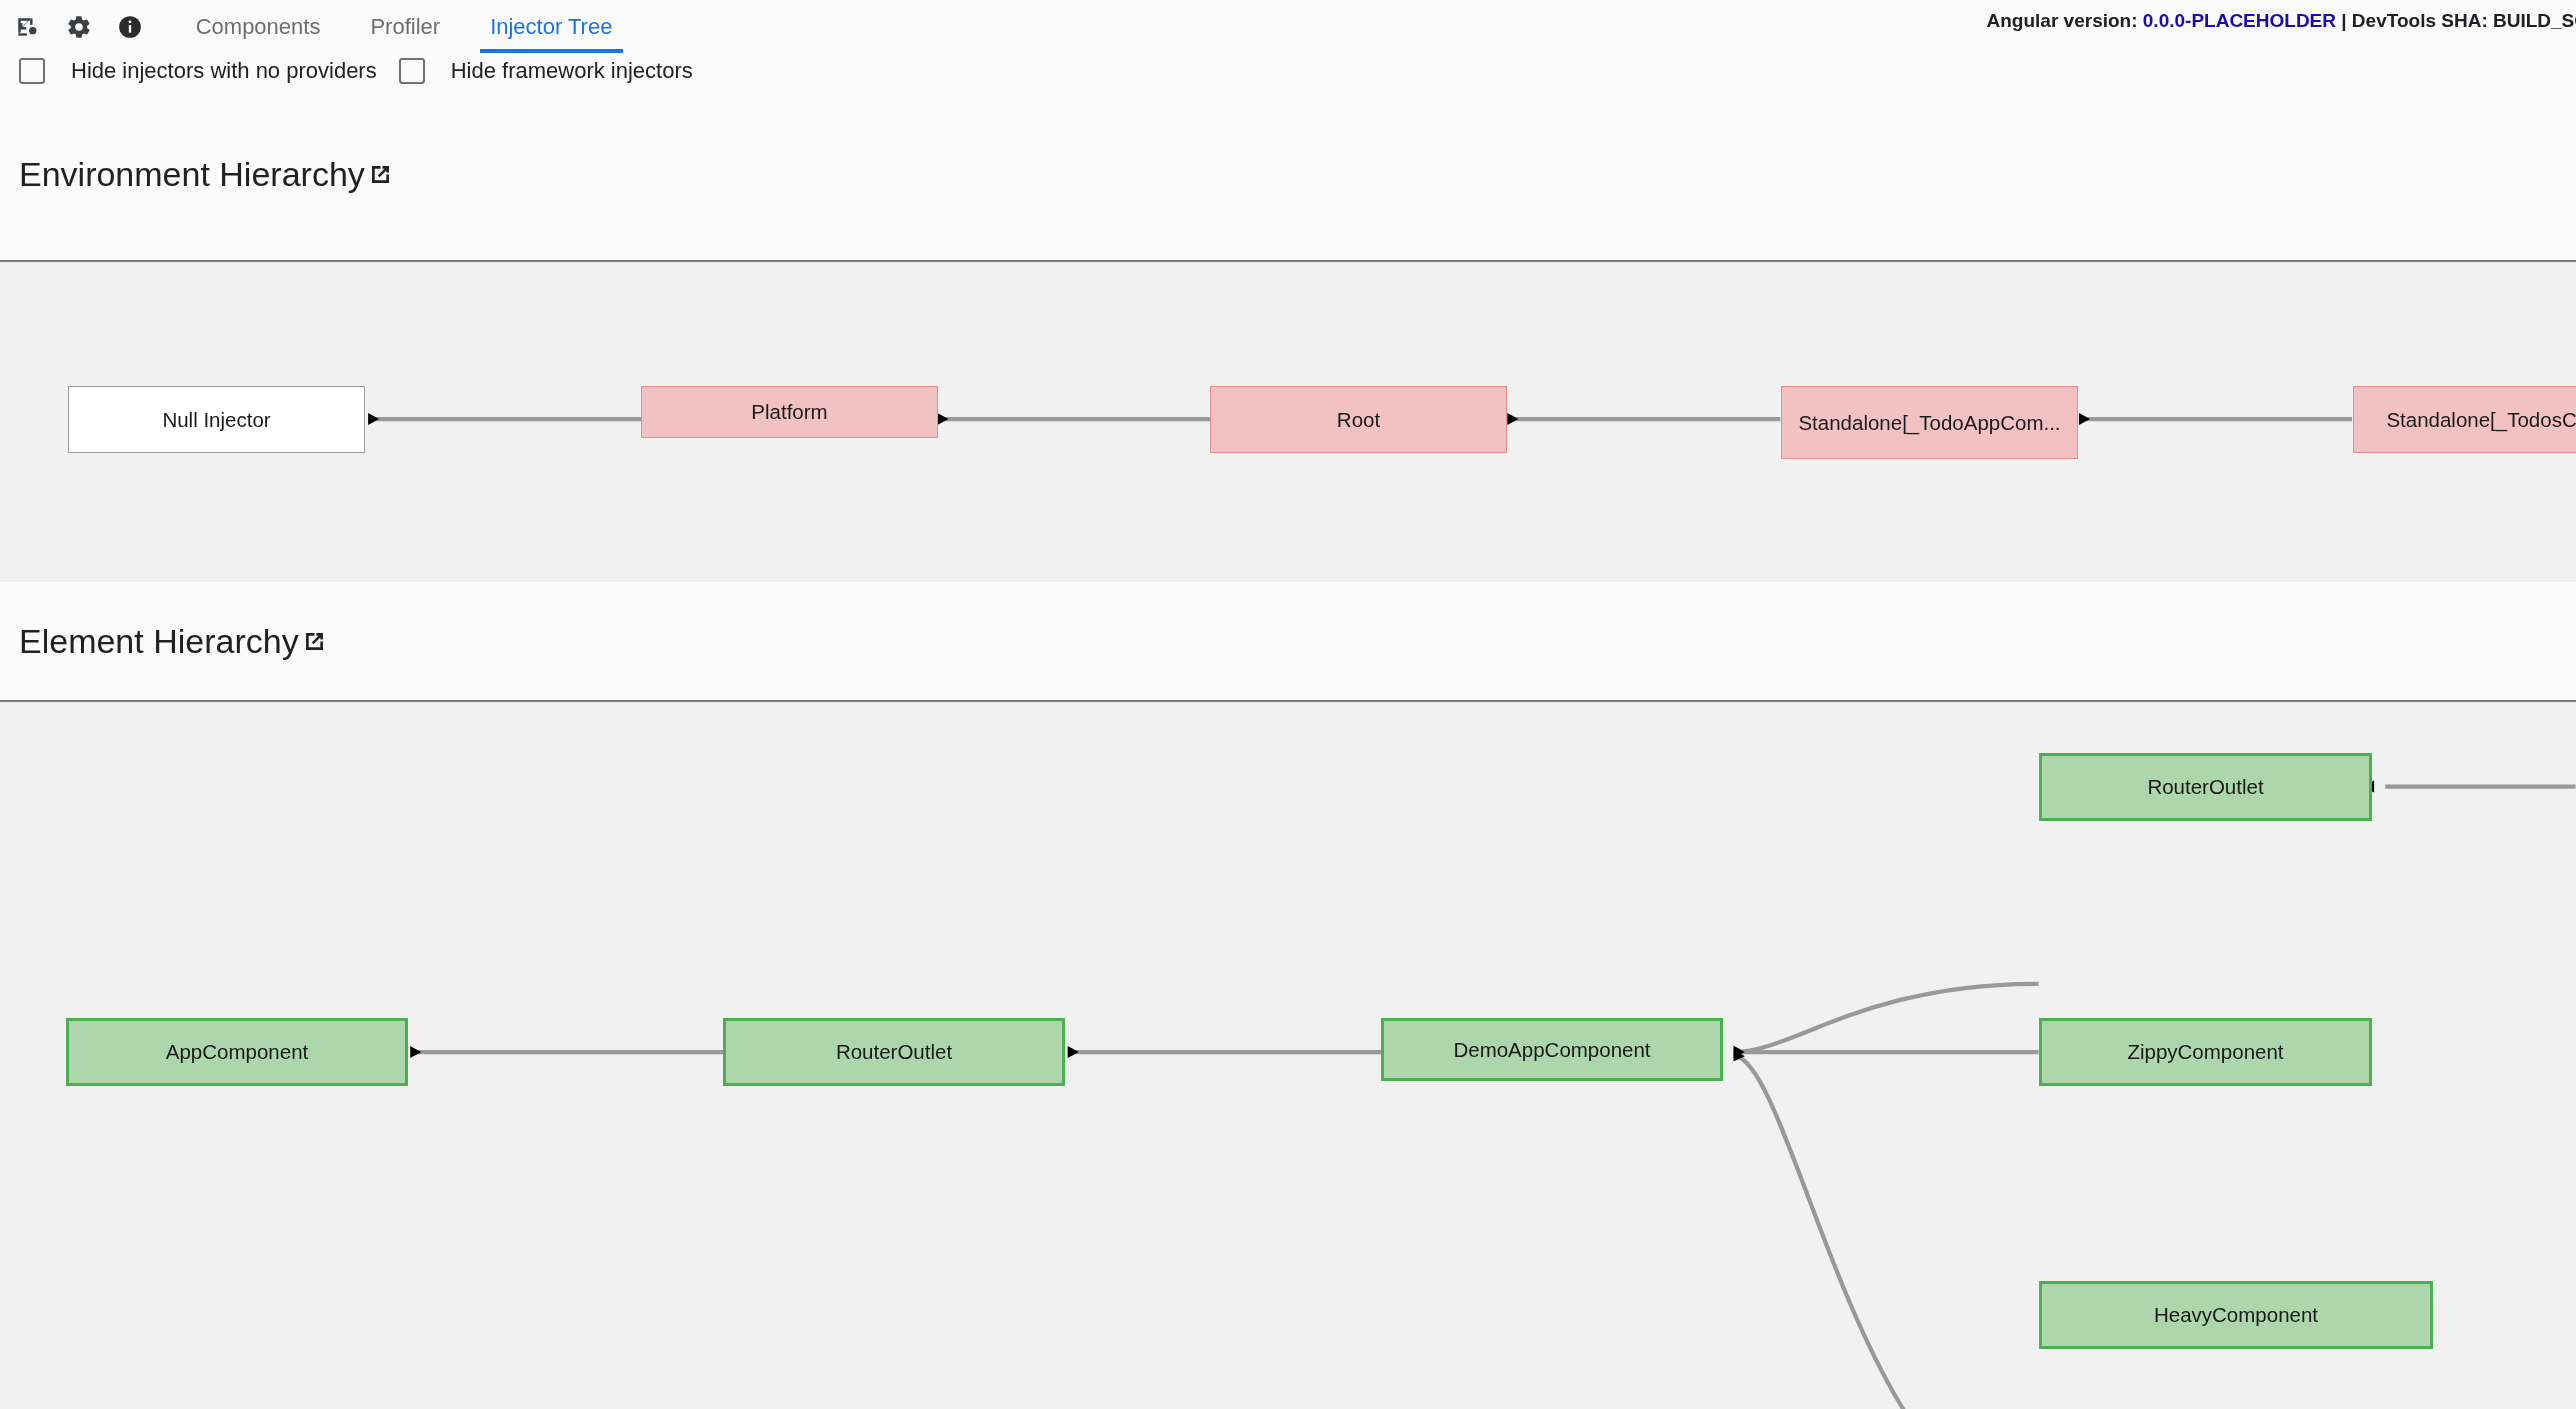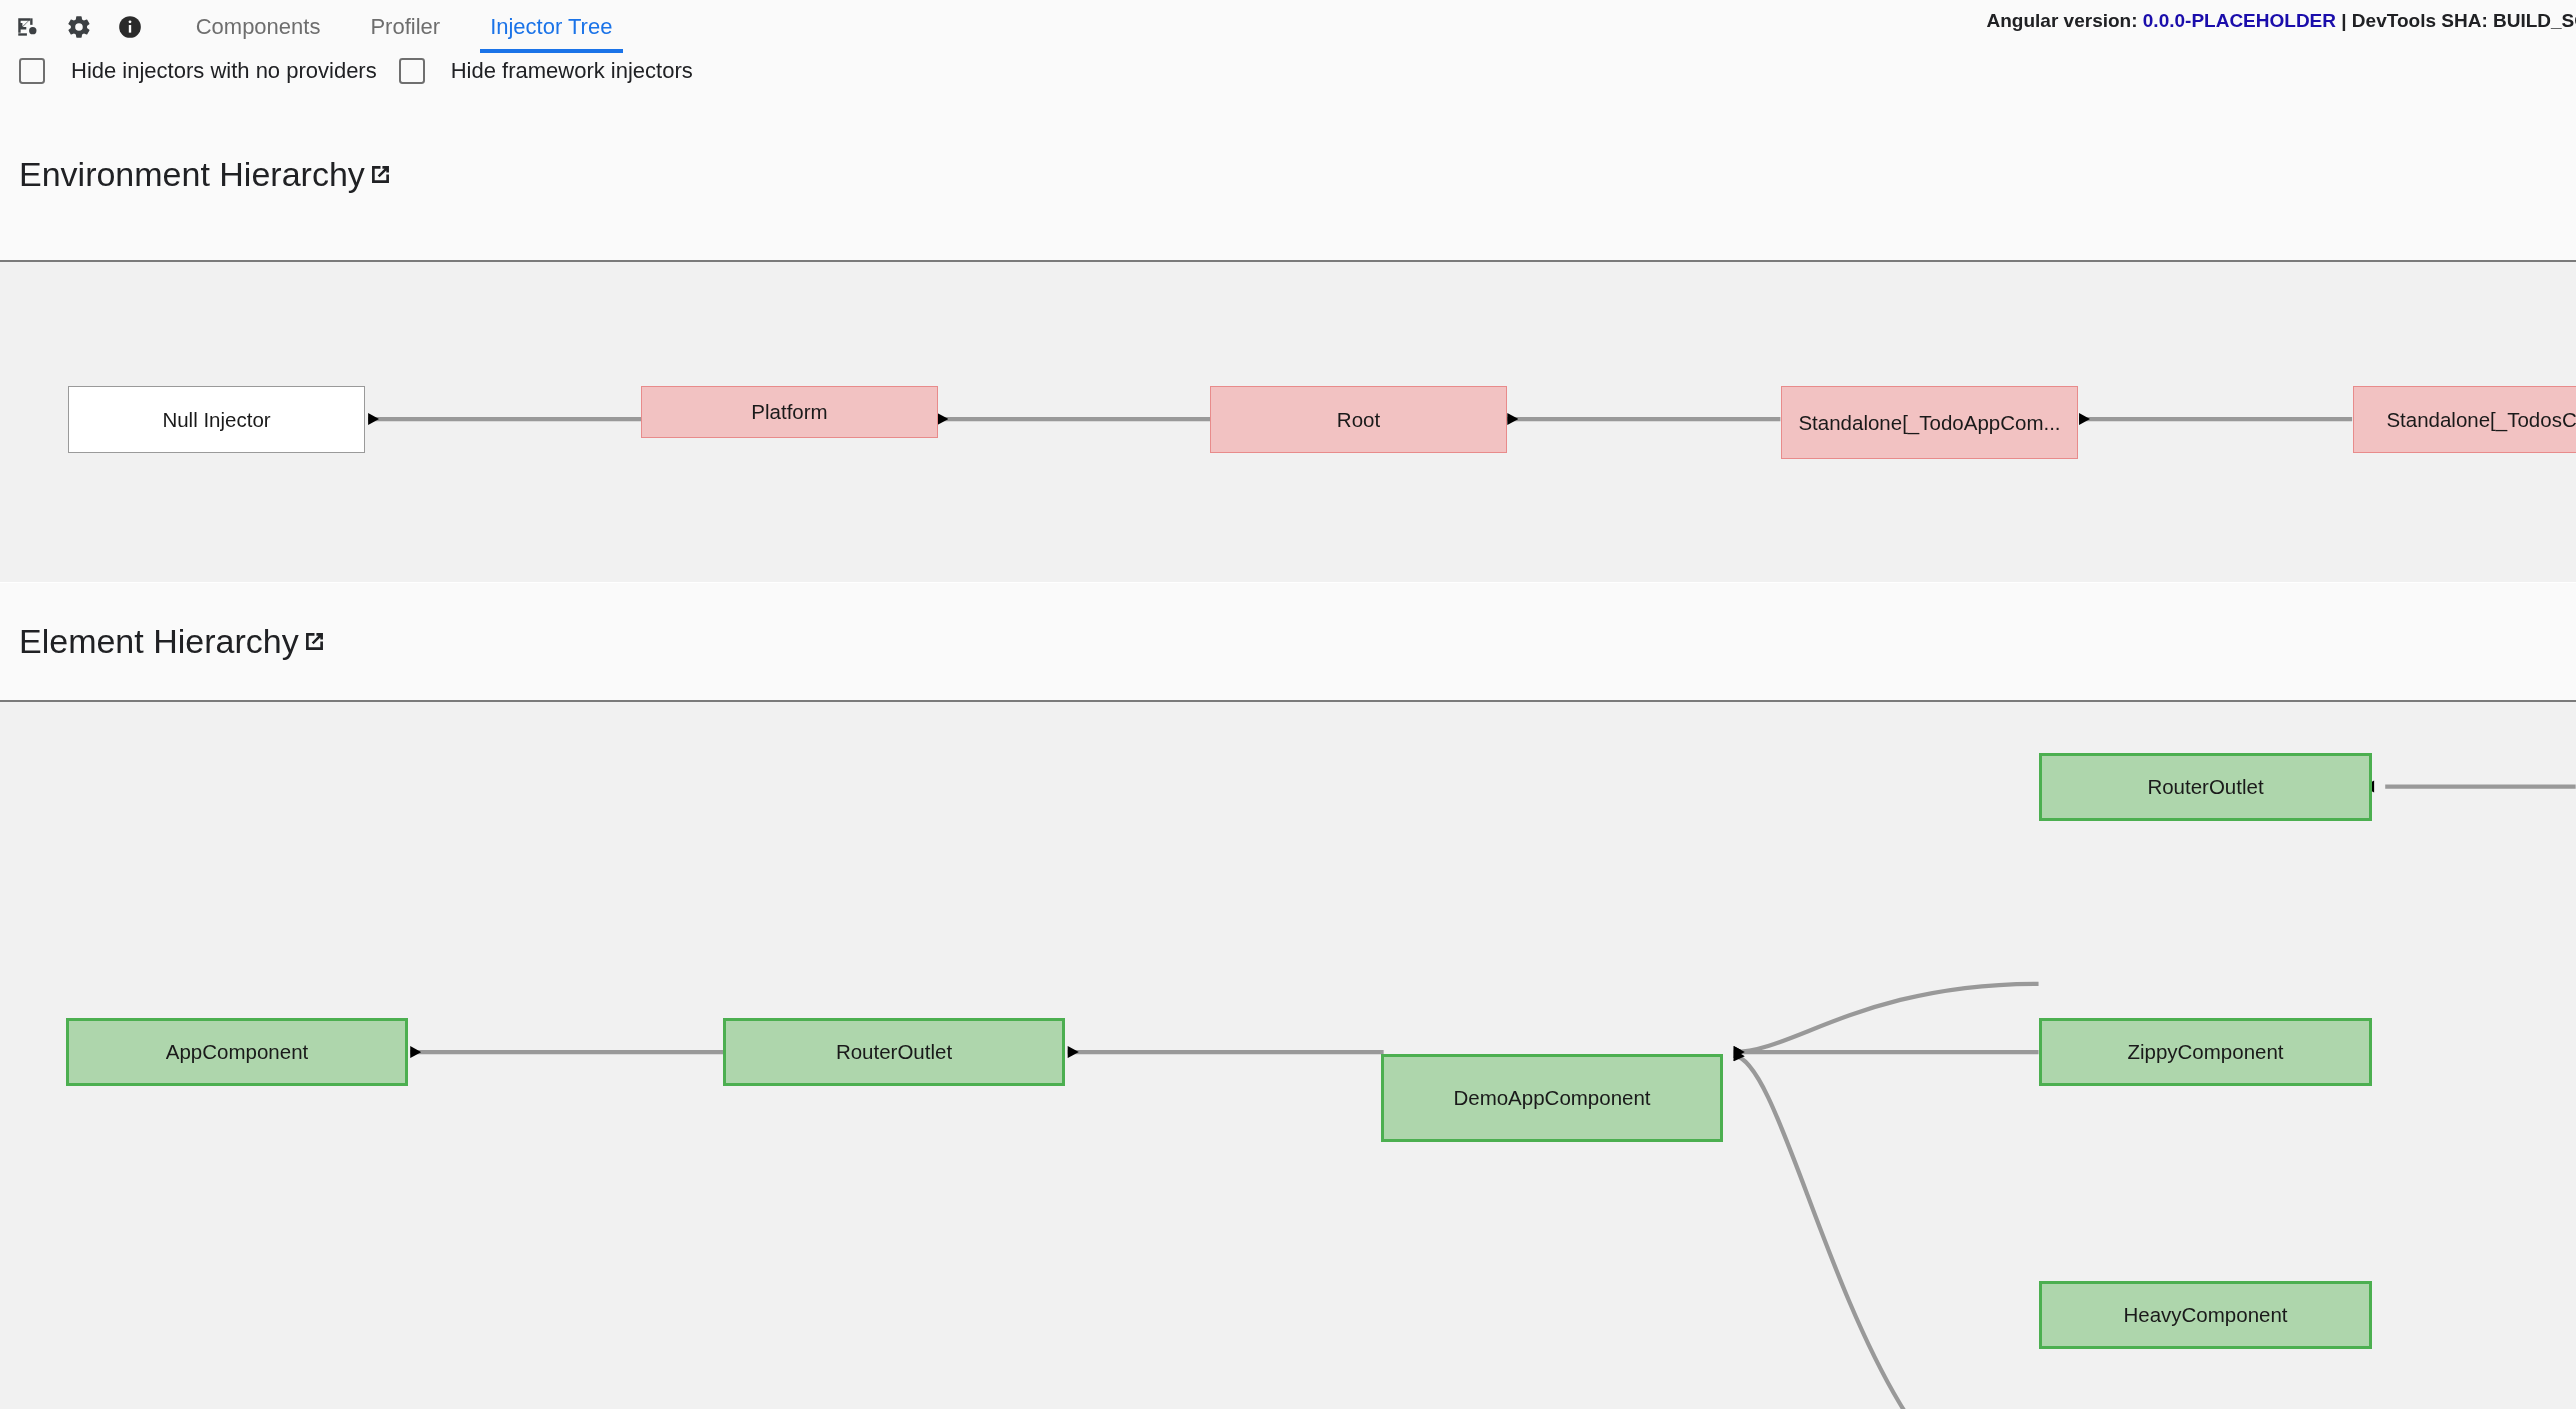--- a/index.html
+++ b/index.html
@@ -206,28 +206,28 @@
         <path d="M2780,92 L2780,106 L2767,99 z"></path>
       </g>
     </svg>
 
     <div class="node el" style="left:66px;top:316px;width:342px;height:68px;">
       <span>AppComponent</span>
     </div>
     <div class="node el" style="left:723px;top:316px;width:342px;height:68px;">
       <span>RouterOutlet</span>
     </div>
-    <div class="node el" style="left:1381px;top:316px;width:342px;height:88px;margin-top:36px;">
+    <div class="node el" style="left:1381px;top:316px;width:342px;height:63px;">
       <span>DemoAppComponent</span>
     </div>
     <div class="node el" style="left:2039px;top:51px;width:333px;height:68px;">
       <span>RouterOutlet</span>
     </div>
     <div class="node el" style="left:2039px;top:316px;width:333px;height:68px;">
       <span>ZippyComponent</span>
     </div>
-    <div class="node el" style="left:2039px;top:579px;width:333px;height:68px;text-align:center;">
+    <div class="node el" style="left:2039px;top:579px;width:394px;height:68px;text-align:center;">
       <span>HeavyComponent</span>
     </div>
   </div>
 
 </div>
 
 
 </body></html>

